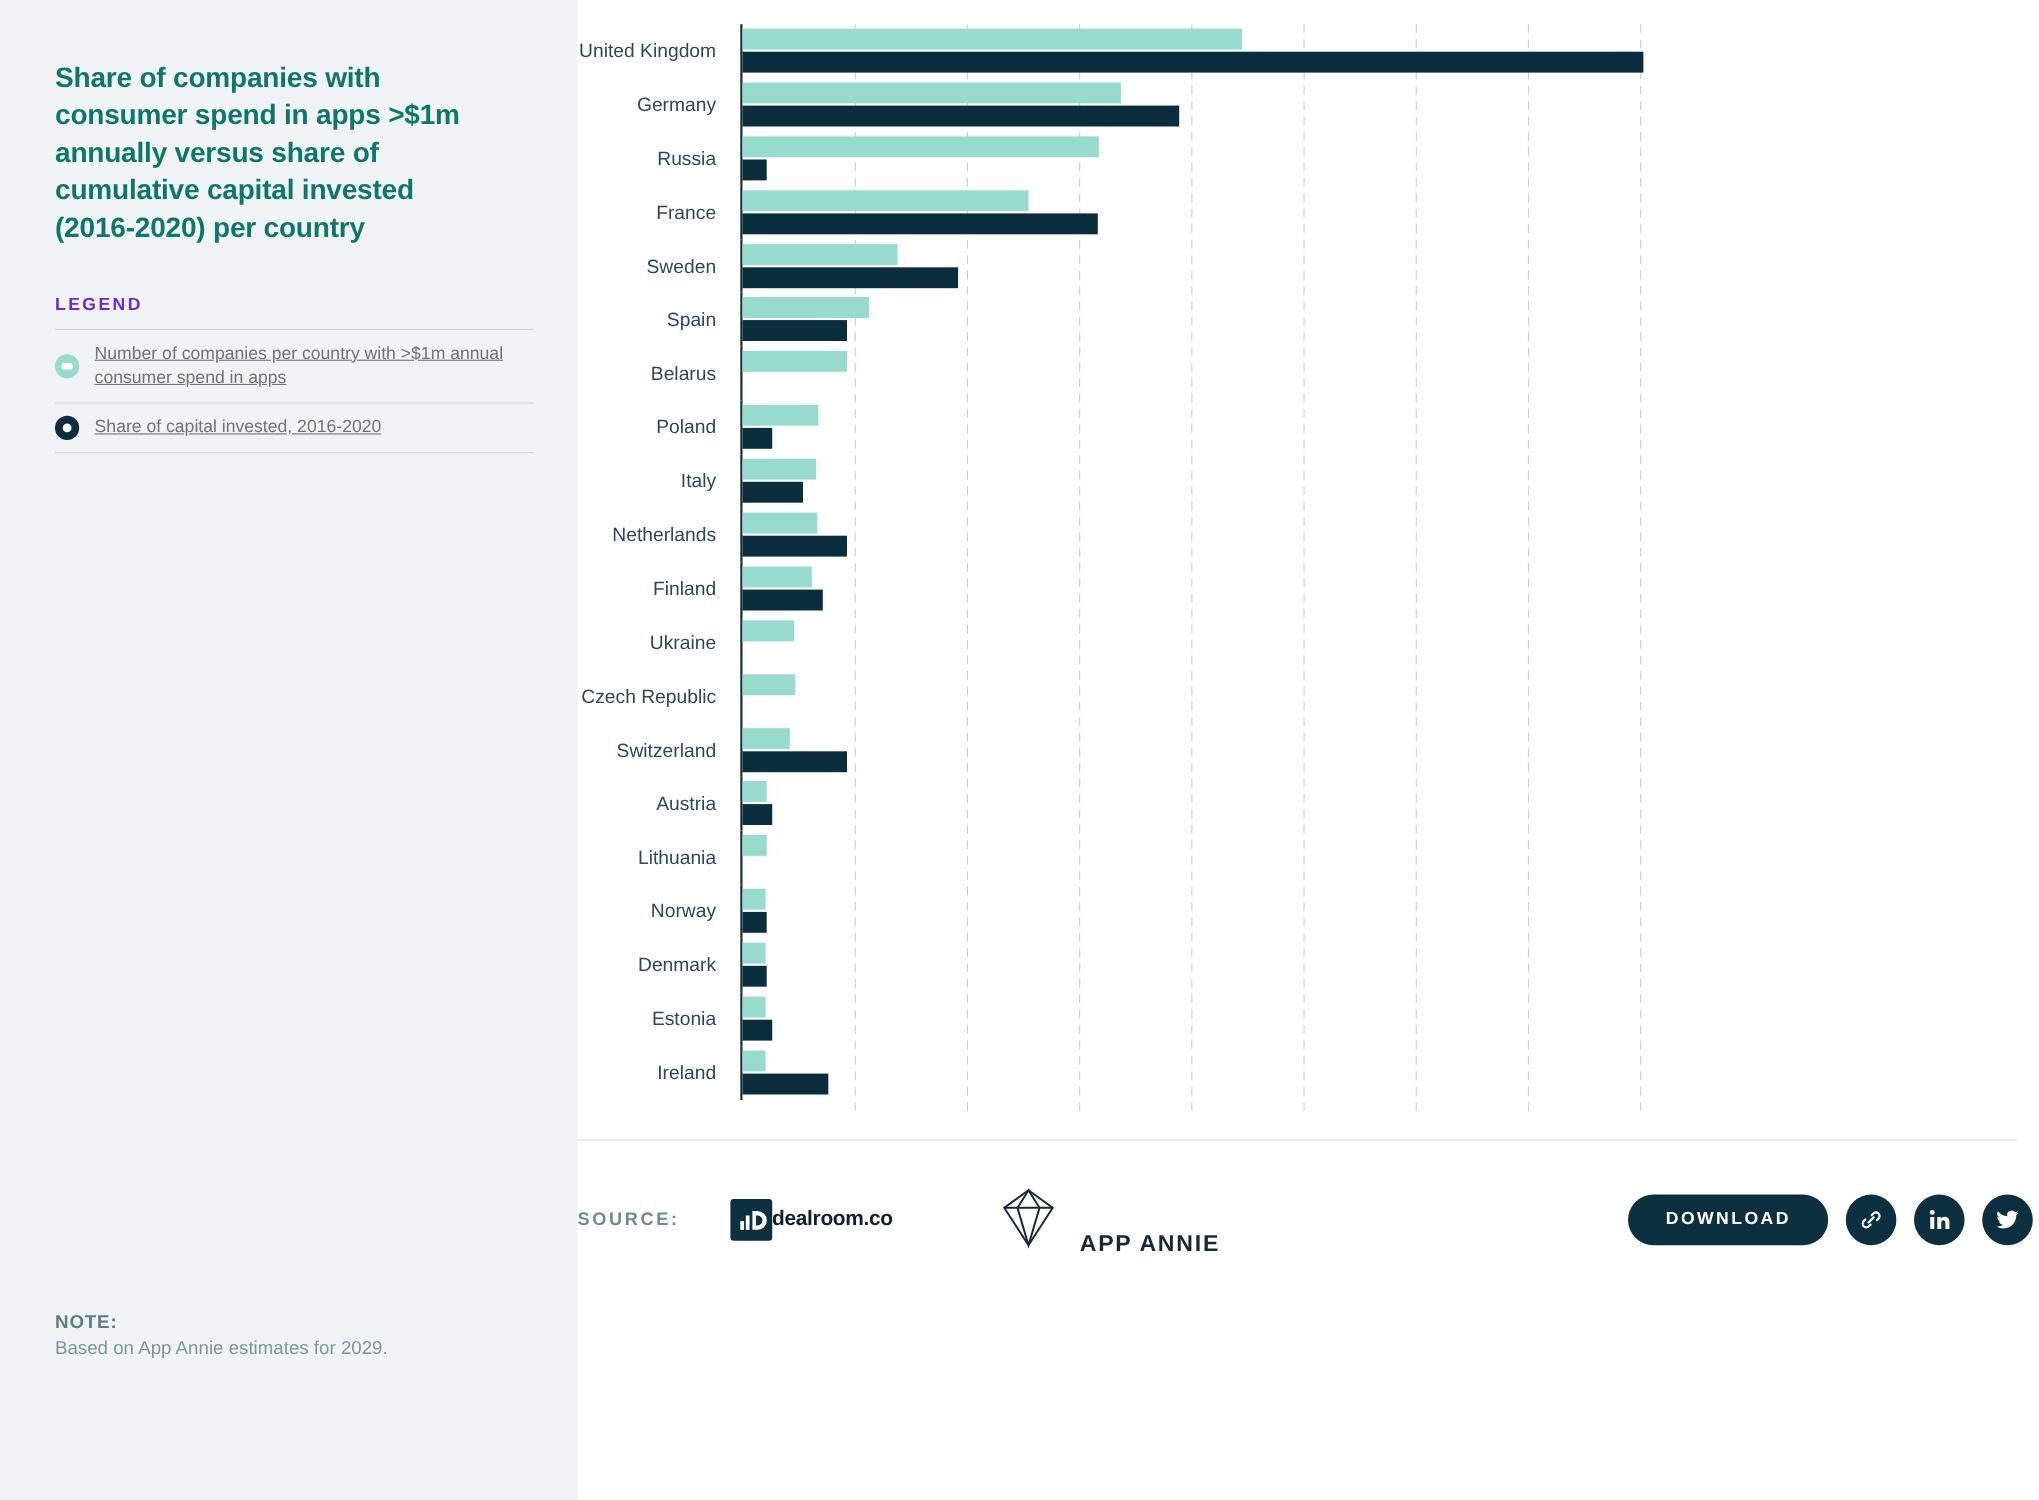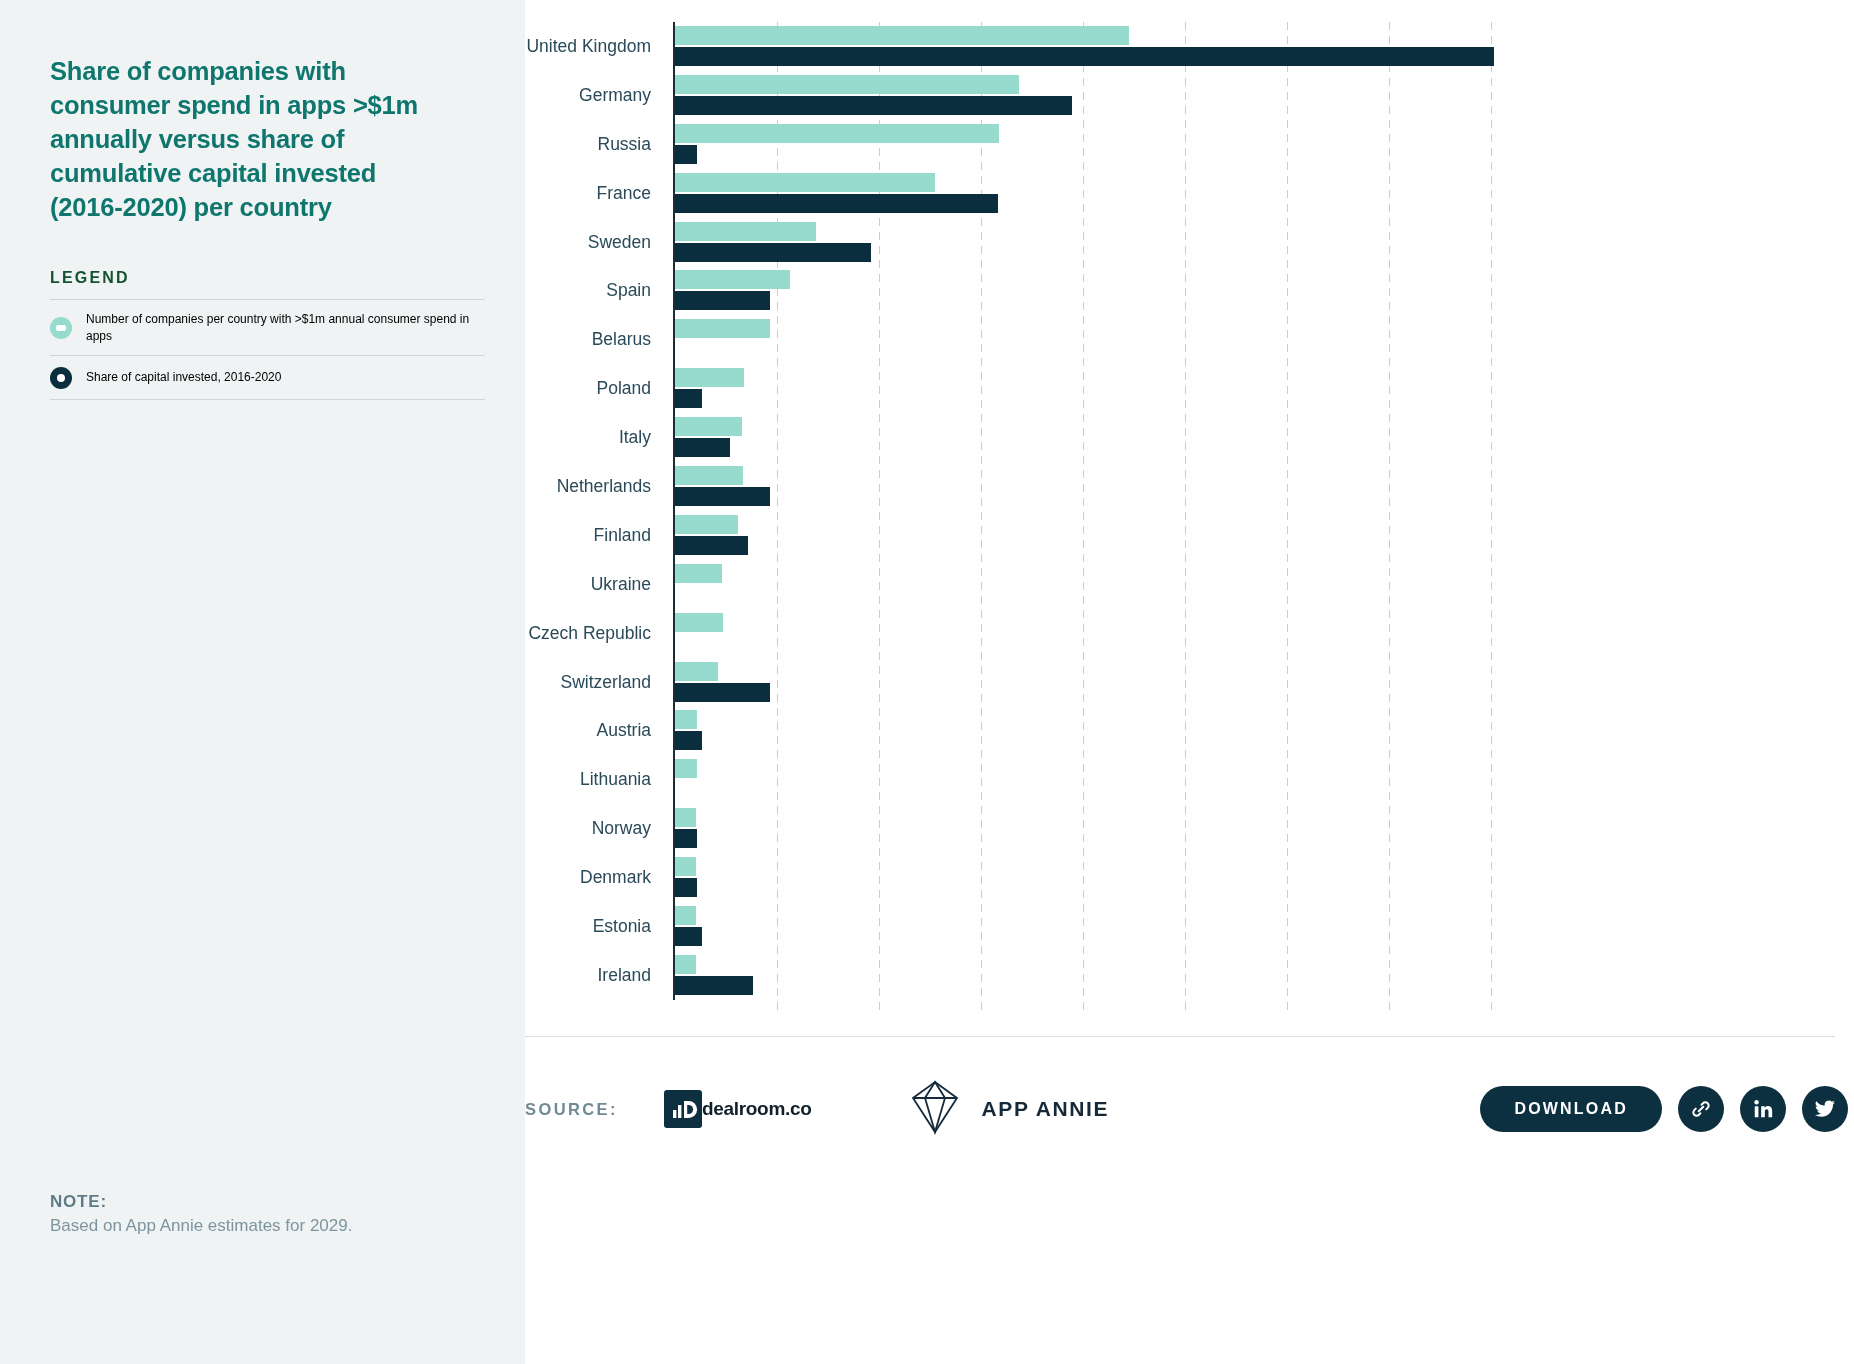--- a/index.html
+++ b/index.html
@@ -25,21 +25,21 @@
     line-height: 1.33;
     color: #0f766e;
     letter-spacing: -0.2px;
     width: 400px;
   }
   .legend-block { margin-top: 44px; width: 435px; }
   .legend-heading {
     font-size: 16px;
     font-weight: bold;
     letter-spacing: 2.2px;
-    color: #14532d;
+    color: #6d28d9;
     margin-bottom: 12px;
   }
   .legend-rule { height: 1px; background: #cdd7db; width: 435px; }
   .legend-row {
     display: flex; align-items: center;
     padding: 11px 0 10px 0;
     gap: 14px;
   }
   .legend-marker { flex: 0 0 22px; width: 22px; height: 22px; position: relative; }
   .legend-marker .outer {
@@ -48,21 +48,21 @@
   }
   .legend-marker .inner {
     position: absolute; left: 6px; top: 8px;
     width: 10px; height: 6px;
     background: #ffffff; border-radius: 2px;
   }
   .legend-marker.dark .inner {
     left: 7px; top: 7px; width: 8px; height: 8px; border-radius: 50%;
   }
   .legend-text {
-    font-size: 12px; line-height: 1.42; color: #000000;
+    font-size: 16px; line-height: 1.42; color: #737373; text-decoration: underline;
   }
 
   .note-block {
     position: absolute; left: 50px; bottom: 126px; width: 400px;
   }
   .note-heading {
     font-size: 17px; font-weight: bold; letter-spacing: 0.8px;
     color: #5f7b87; margin-bottom: 2px;
   }
   .note-text { font-size: 17px; color: #7d959e; line-height: 1.4; }
@@ -132,21 +132,21 @@
     color: #6f8a95; margin-right: 46px;
   }
   .source-logo { display: flex; align-items: center; }
   .dealroom-mark {
     width: 38px; height: 38px; background: #0d3040; border-radius: 3px;
     position: relative;
   }
   .dealroom-text {
     font-size: 19px; font-weight: bold; color: #10202b; letter-spacing: -0.3px;
   }
-  .appannie-wrap { display: flex; align-items: center; gap: 16px; margin-left: 92px; }
+  .appannie-wrap { display: flex; align-items: flex-end; gap: 16px; margin-left: 92px; }
   .appannie-text {
     font-size: 21px; font-weight: bold; letter-spacing: 1.6px; color: #15293a;
   }
   .actions {
     margin-left: auto; display: flex; align-items: center; gap: 16px;
     padding-right: 6px;
   }
   .download-btn {
     background: #0d3040; color: #fff;
     border: none; border-radius: 26px;

